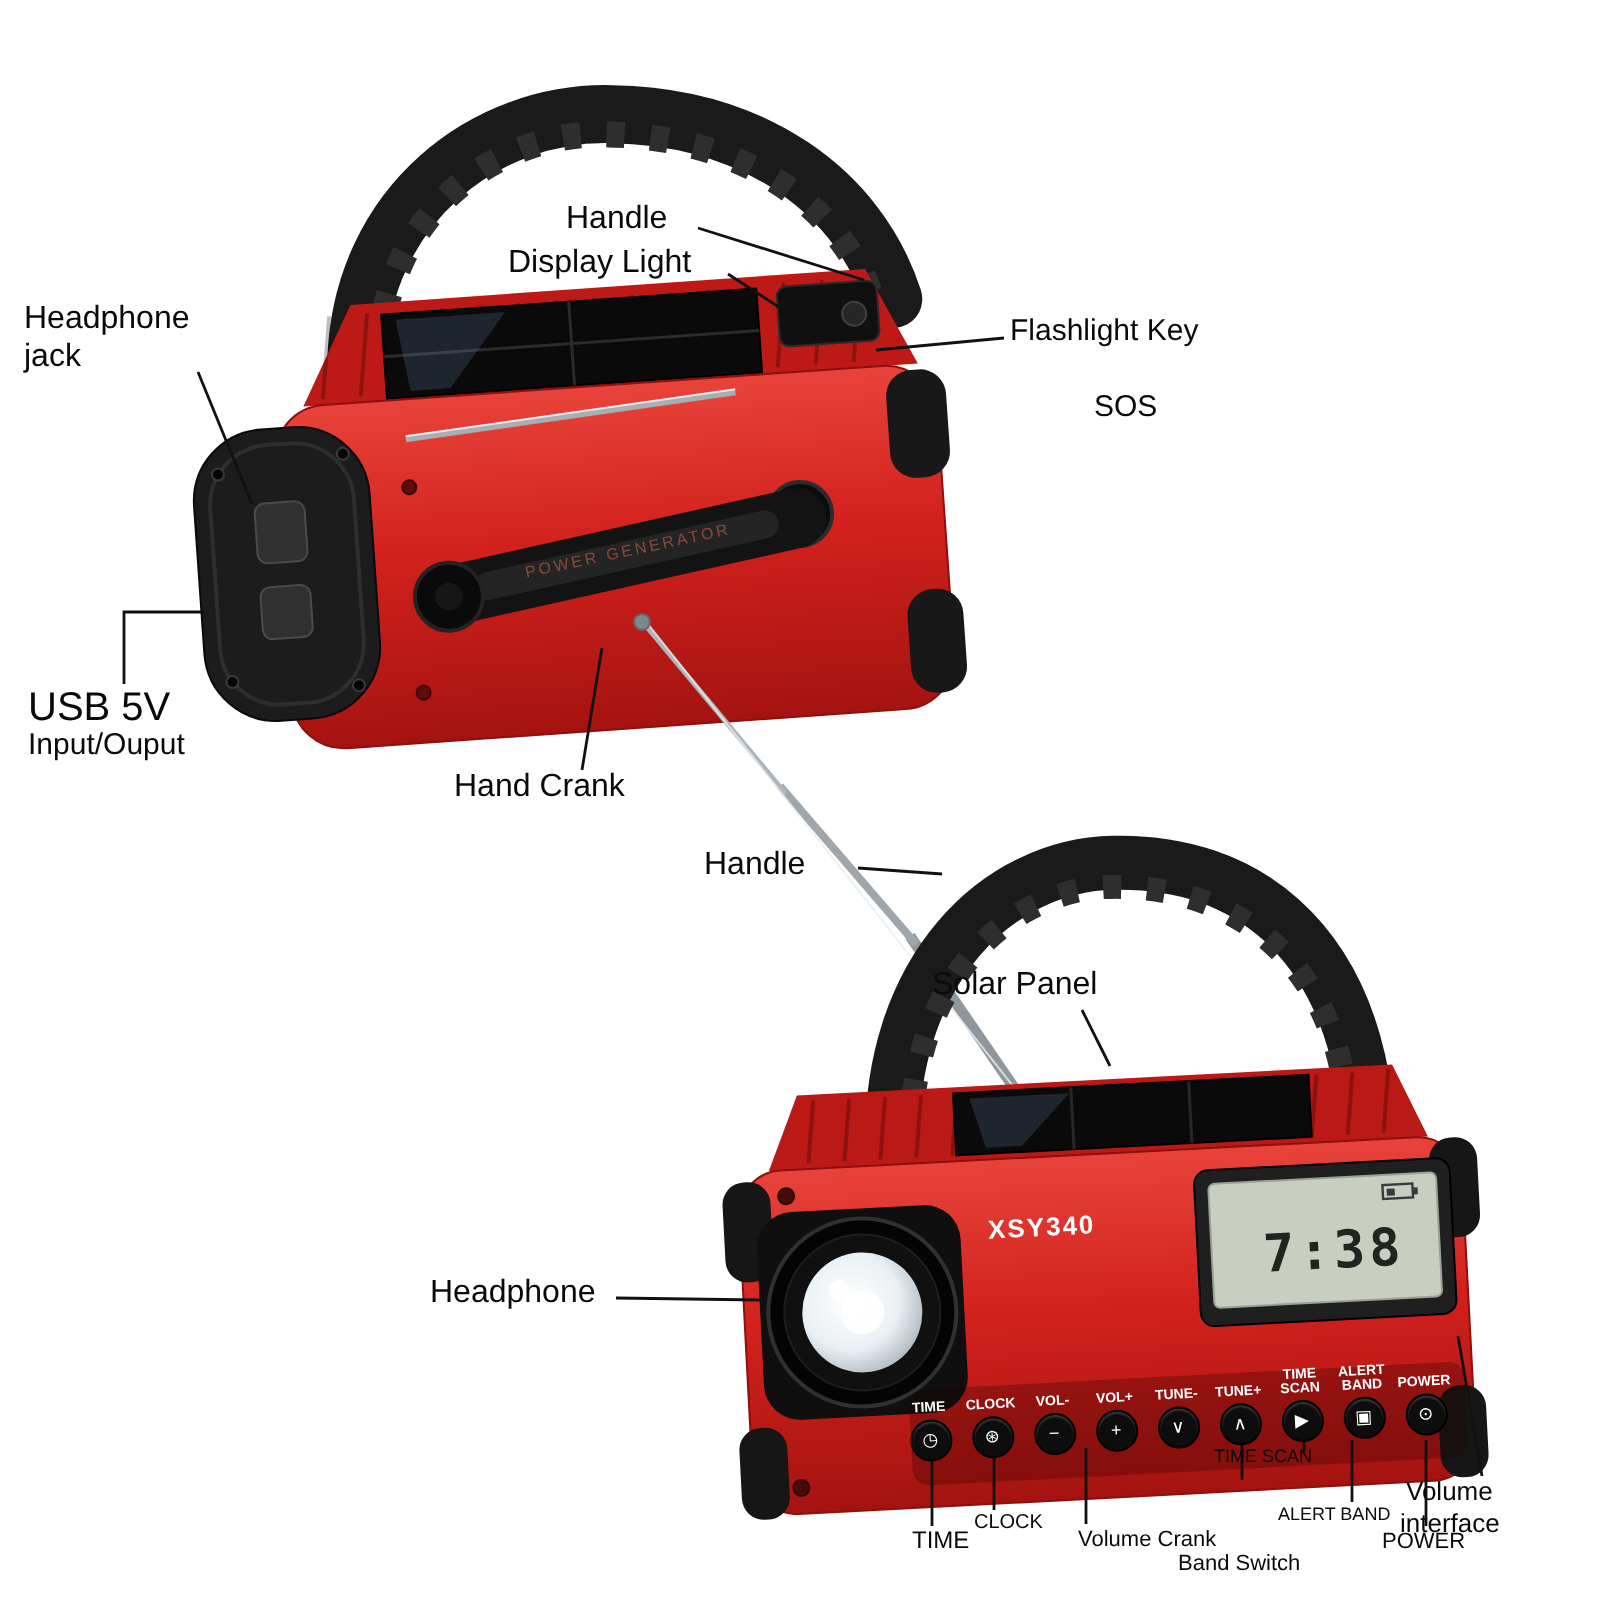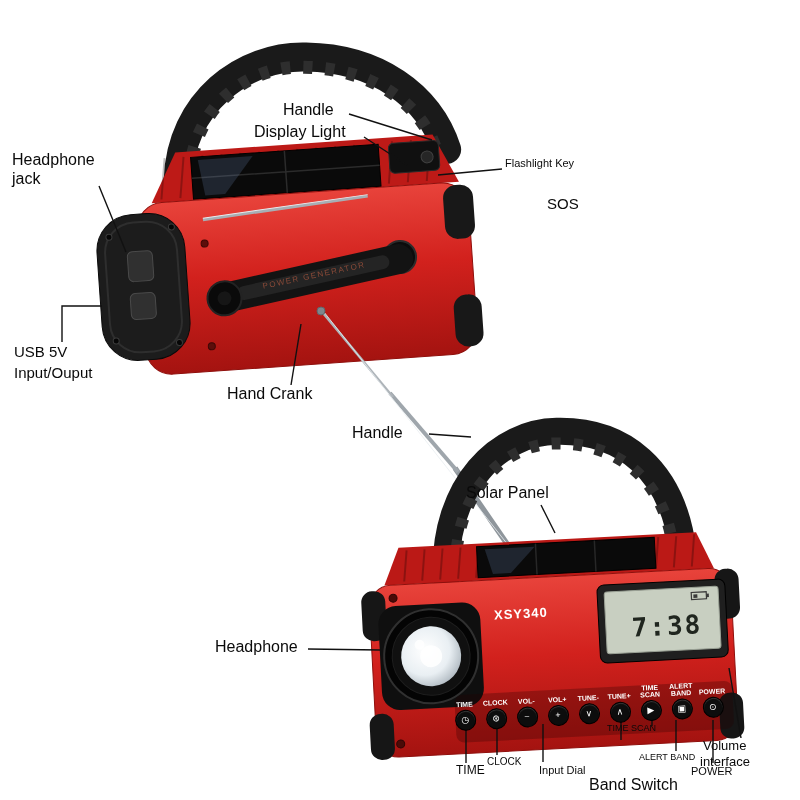--- a/index.html
+++ b/index.html
@@ -155,36 +155,36 @@
       <path d="M652 720 L652 726"></path>
       <path d="M676 720 L676 751"></path>
       <path d="M713 720 L713 763"></path>
     </g>
   </svg>
 
   <div class="callout" style="left:283px;top:101px">Handle</div>
   <div class="callout" style="left:254px;top:123px">Display Light</div>
   <div class="callout" style="left:12px;top:151px">Headphone</div>
   <div class="callout" style="left:12px;top:170px">jack</div>
-  <div class="callout" style="left:505px;top:157px;font-size:11px">Flashlight Key</div>
+  <div class="callout" style="left:505px;top:157px;font-size:15px">Flashlight Key</div>
   <div class="callout" style="left:547px;top:195px;font-size:15px">SOS</div>
-  <div class="callout" style="left:14px;top:343px;font-size:15px">USB 5V</div>
+  <div class="callout" style="left:14px;top:343px;font-size:20px">USB 5V</div>
   <div class="callout" style="left:14px;top:364px;font-size:15px">Input/Ouput</div>
   <div class="callout" style="left:227px;top:385px">Hand Crank</div>
   <div class="callout" style="left:352px;top:424px">Handle</div>
   <div class="callout" style="left:466px;top:484px">Solar Panel</div>
   <div class="callout" style="left:215px;top:638px">Headphone</div>
   <div class="callout" style="left:703px;top:739px;font-size:13px">Volume</div>
   <div class="callout" style="left:700px;top:755px;font-size:13px">interface</div>
   <div class="callout" style="left:607px;top:723px;font-size:9px">TIME SCAN</div>
-  <div class="callout" style="left:589px;top:776px;font-size:16px">Band Switch</div>
+  <div class="callout" style="left:589px;top:776px;font-size:11px">Band Switch</div>
   <div class="callout" style="left:639px;top:752px;font-size:9px">ALERT BAND</div>
   <div class="callout" style="left:456px;top:764px;font-size:12px">TIME</div>
   <div class="callout" style="left:487px;top:756px;font-size:10px">CLOCK</div>
-  <div class="callout" style="left:539px;top:764px;font-size:11px">Input Dial</div>
+  <div class="callout" style="left:539px;top:764px;font-size:11px">Volume Crank</div>
   <div class="callout" style="left:691px;top:765px;font-size:11px">POWER</div>
 
   <div class="overlay" style="left:494px;top:606px;color:#fff;font-weight:bold;font-size:13px;letter-spacing:1px;transform:rotate(-3deg);">XSY340</div>
   <div class="overlay" style="left:616px;top:602px;width:102px;height:48px;display:flex;align-items:center;justify-content:center;font-family:'DejaVu Sans Mono',monospace;font-size:26px;font-weight:bold;color:#20261f;letter-spacing:2px;transform:rotate(-3deg);">7:38</div>
   <div class="overlay" style="left:244px;top:271px;width:140px;text-align:center;font-size:8px;letter-spacing:1.5px;color:#8a4a38;transform:rotate(-12deg);">POWER GENERATOR</div>
 
   <div class="btn-row">
       <div class="btn" style="left: 0px;">
         <div class="btn-label">TIME</div>
         <div class="btn-circle">◷</div>

